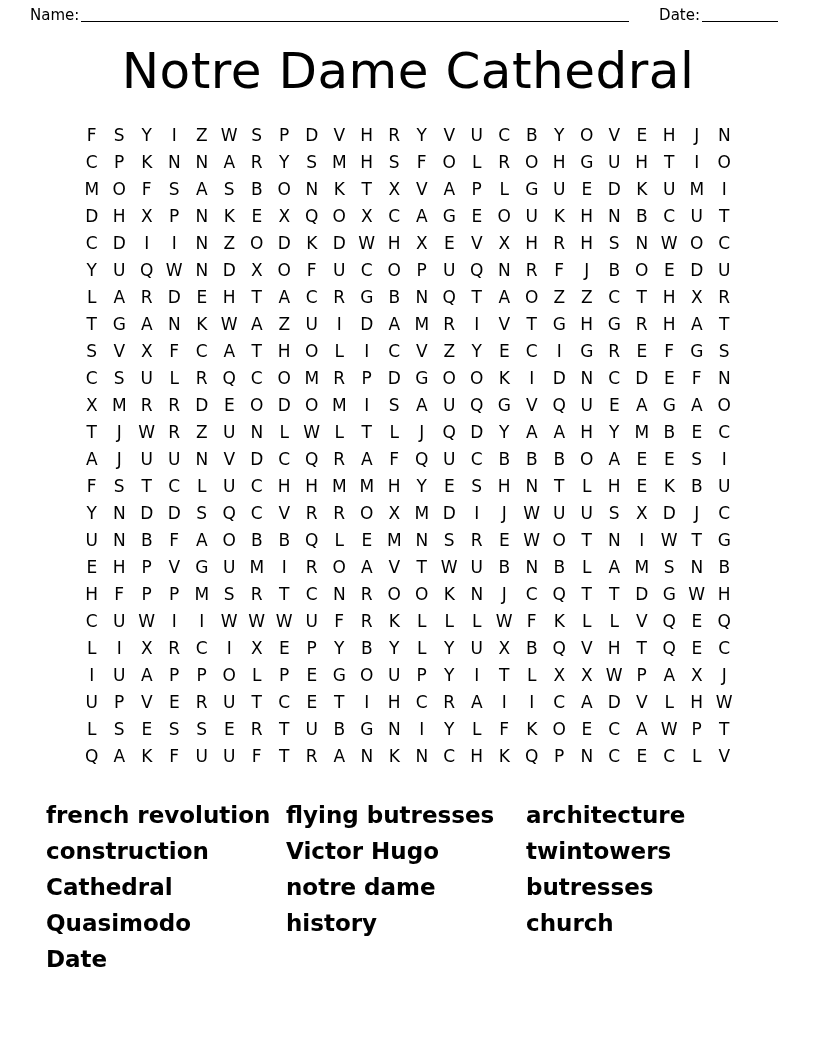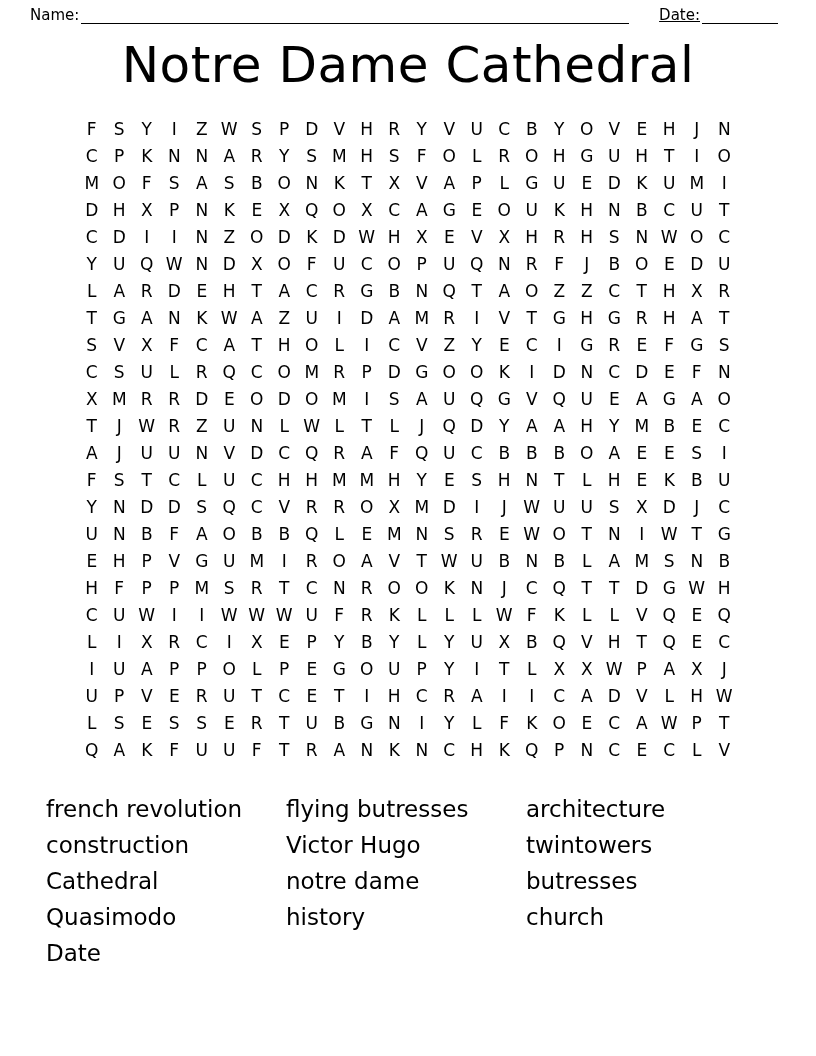--- a/index.html
+++ b/index.html
@@ -19,45 +19,45 @@
     width: 816px;
     height: 1056px;
     box-sizing: border-box;
     padding: 0;
     position: relative;
   }
 
   
   .header-row {
     display: flex;
-    align-items: flex-end;
+    align-items: center;
     padding: 6px 36px 0 30px;
     font-size: 15px;
     font-family: "DejaVu Sans", sans-serif;
   }
   .hdr-label {
     white-space: nowrap;
     font-size: 15px;
   }
   .hdr-rule {
     border-bottom: 1px solid #000;
     height: 12px;
     margin: 0 2px;
   }
   .hdr-rule.name { flex: 1 1 auto; }
   .hdr-rule.date { width: 76px; flex: 0 0 76px; }
-  .hdr-date-label { margin-left: 28px; white-space: nowrap; text-decoration: underline; }
+  .hdr-date-label { margin-left: 28px; white-space: nowrap; }
 
   
   .title {
     text-align: center;
     font-size: 50px;
     font-weight: normal;
     letter-spacing: 0.5px;
-    margin: 12px 0 0 0;
+    margin: 18px 0 0 0;
     padding: 0;
     font-family: "DejaVu Sans", sans-serif;
   }
 
   
   .grid {
     margin: 26px auto 0 auto;
     width: 660px;
     display: grid;
     grid-template-columns: repeat(24, 1fr);
@@ -72,20 +72,21 @@
     width: 100%;
   }
 
   
   .wordlist {
     margin: 32px 0 0 0;
     padding: 0 40px 0 46px;
     display: grid;
     grid-template-columns: 240px 240px 1fr;
     row-gap: 0;
+    font-weight: bold;
   }
   .word {
     font-size: 23px;
     line-height: 36px;
     font-family: "DejaVu Sans", sans-serif;
     white-space: nowrap;
   }
 </style>
 </head>
 <body>

